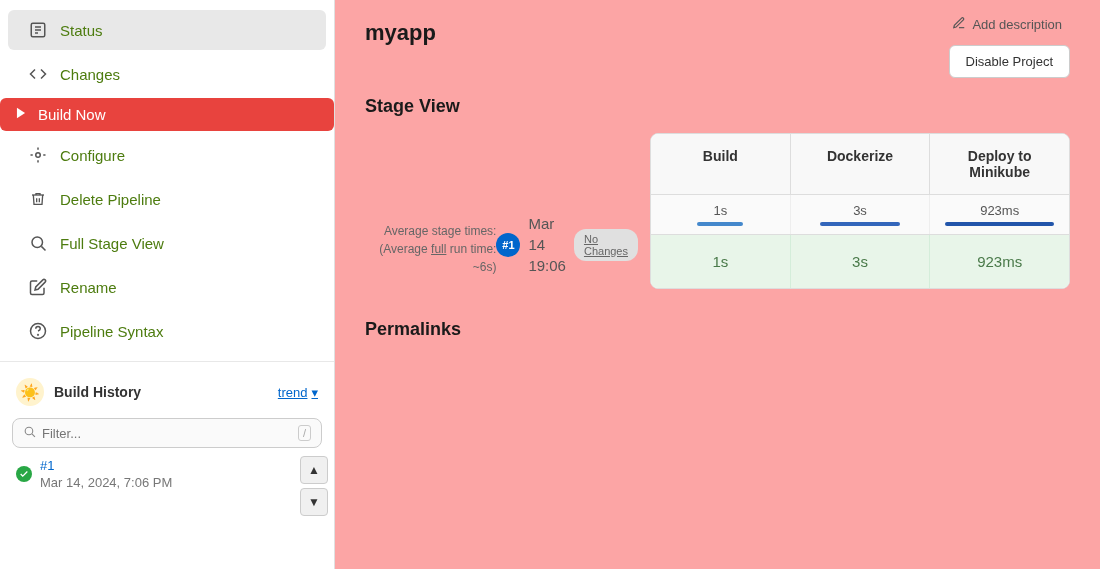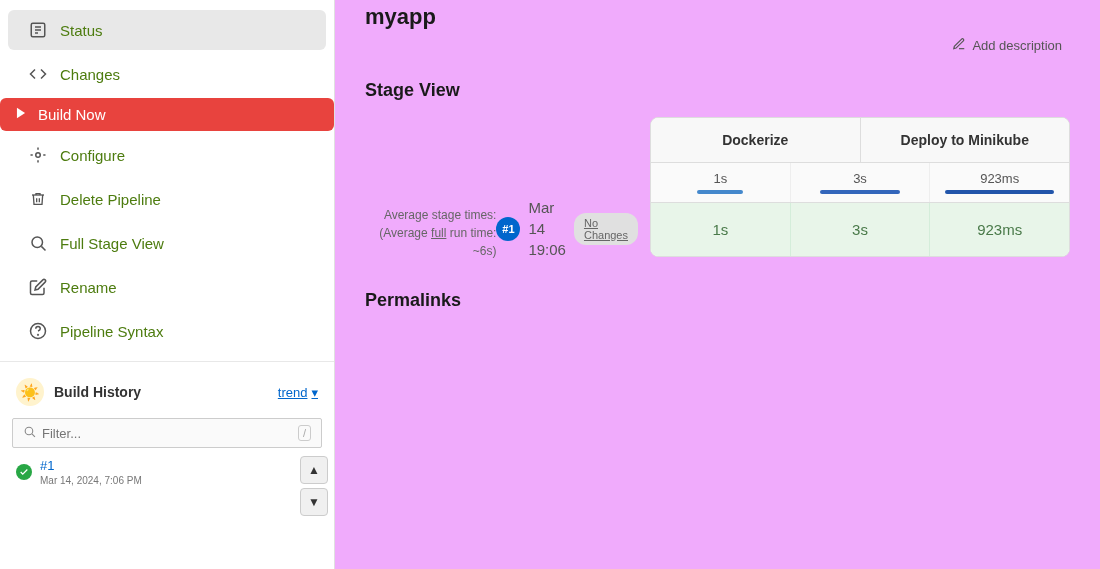--- a/index.html
+++ b/index.html
@@ -94,21 +94,21 @@
       cursor: pointer;
       display: flex;
       align-items: center;
       gap: 4px;
     }
     .filter-row {
       display: flex;
       align-items: center;
       margin: 4px 12px;
       border: 1px solid #ccc;
-      border-radius: 2px;
+      border-radius: 8px;
       padding: 6px 10px;
       background: #fafafa;
     }
     .filter-row .filter-icon { color: #888; margin-right: 6px; font-size: 13px; }
     .filter-input {
       border: none;
       background: transparent;
       outline: none;
       flex: 1;
       font-size: 13px;
@@ -140,43 +140,43 @@
       font-size: 10px;
       flex-shrink: 0;
     }
     .build-link {
       color: #0066cc;
       font-size: 13px;
       font-weight: 500;
     }
     .build-date {
       color: #777;
-      font-size: 10px;
+      font-size: 13px;
       margin-top: 2px;
     }
 
     
     .main-content {
       flex: 1;
       overflow-y: auto;
-      padding: 4px 30px;
-      background: #f0abfc;
+      padding: 20px 30px;
+      background: #fca5a5;
       position: relative;
     }
 
     .page-title {
       font-size: 22px;
       font-weight: 700;
       color: #1a1a1a;
       margin-bottom: 16px;
     }
 
     .top-actions {
       position: absolute;
-      top: 33px;
+      top: 12px;
       right: 30px;
       display: flex;
       flex-direction: column;
       align-items: flex-end;
       gap: 8px;
     }
     .add-desc-btn {
       display: flex;
       align-items: center;
       gap: 6px;
@@ -489,20 +489,21 @@
   <div class="top-actions">
     <div class="add-desc-btn">
       <span>
         <svg width="14" height="14" viewBox="0 0 24 24" fill="none" stroke="#555" stroke-width="2">
           <path d="M12 20h9"></path>
           <path d="M16.5 3.5a2.121 2.121 0 0 1 3 3L7 19l-4 1 1-4L16.5 3.5z"></path>
         </svg>
       </span>
       <span>Add description</span>
     </div>
+    <button class="disable-btn">Disable Project</button>
   </div>
 
   <div style="margin-top: 50px;">
     <h2 class="section-title">Stage View</h2>
 
     <div class="stage-view-container">
 
       <div class="stage-left">
         <div class="avg-label">
           <div>Average stage times:</div>
@@ -516,20 +517,21 @@
             <div>Mar 14</div>
             <div>19:06</div>
           </div>
           <div class="no-changes-pill">No<br>Changes</div>
         </div>
       </div>
 
       <div class="stage-table">
 
         <div class="stage-header-row">
+          <div class="stage-col-header">Build</div>
           <div class="stage-col-header">Dockerize</div>
           <div class="stage-col-header">Deploy to Minikube</div>
         </div>
 
         <div class="stage-avg-row">
           <div class="stage-avg-cell">
             <span>1s</span>
             <div class="progress-bar blue" style="width:40%; background:#4488cc;"></div>
           </div>
           <div class="stage-avg-cell">

